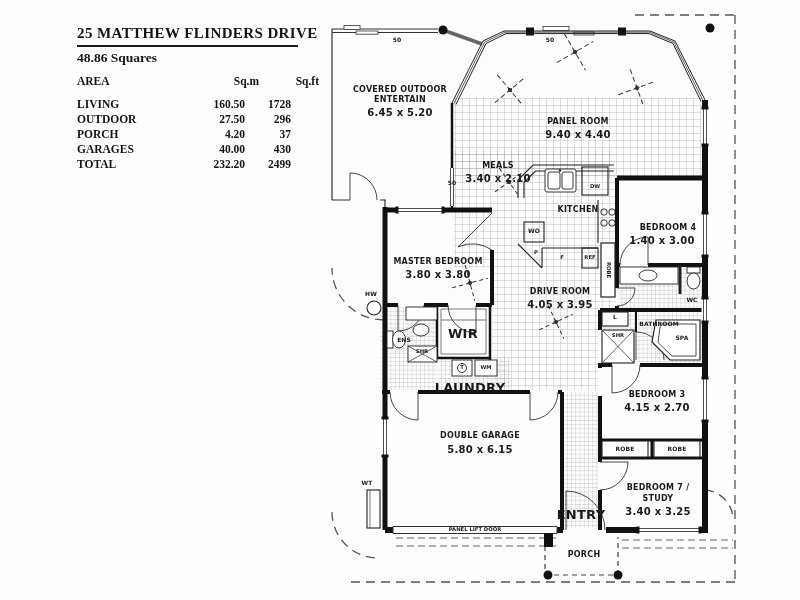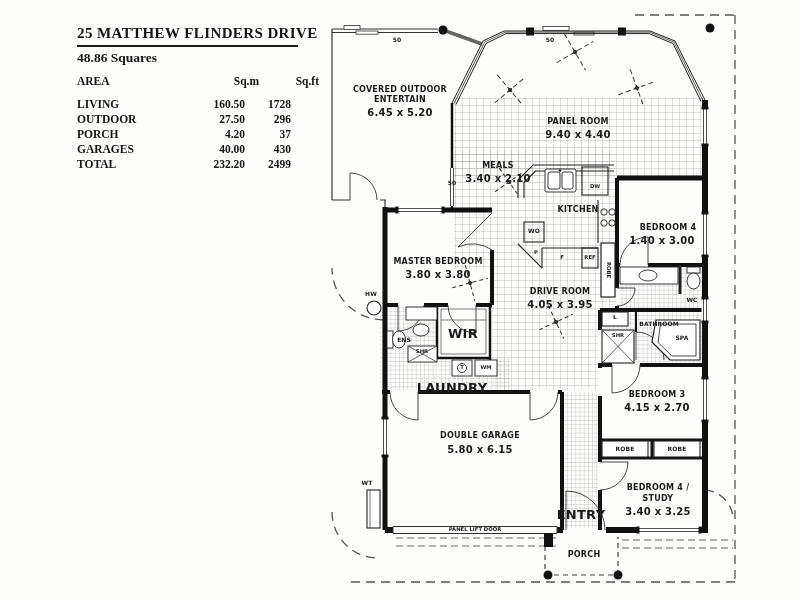--- a/index.html
+++ b/index.html
@@ -324,30 +324,30 @@
 
   <div class="lbl" style="left:438px;top:258px">MASTER BEDROOM</div>
   <div class="lbl dims" style="left:438px;top:269px">3.80 x 3.80</div>
 
   <div class="lbl" style="left:560px;top:288px">DRIVE ROOM</div>
   <div class="lbl dims" style="left:560px;top:299px">4.05 x 3.95</div>
 
   <div class="lbl" style="left:657px;top:391px">BEDROOM 3</div>
   <div class="lbl dims" style="left:657px;top:402px">4.15 x 2.70</div>
 
-  <div class="lbl" style="left:658px;top:484px">BEDROOM 4 /</div>
+  <div class="lbl" style="left:658px;top:484px">BEDROOM 7 /</div>
   <div class="lbl" style="left:658px;top:495px">STUDY</div>
   <div class="lbl dims" style="left:658px;top:506px">3.40 x 3.25</div>
 
   <div class="lbl" style="left:480px;top:432px">DOUBLE GARAGE</div>
   <div class="lbl dims" style="left:480px;top:444px">5.80 x 6.15</div>
 
   <div class="lbl md" style="left:581px;top:508px">ENTRY</div>
   <div class="lbl" style="left:584px;top:551px">PORCH</div>
-  <div class="lbl md" style="left:452px;top:381px">LAUNDRY</div>
+  <div class="lbl md" style="left:470px;top:381px">LAUNDRY</div>
 
   <div class="lbl md" style="left:463px;top:327px">WIR</div>
   <div class="lbl sm" style="left:404px;top:337px">ENS</div>
   <div class="lbl xs" style="left:422px;top:349px">SHR</div>
   <div class="lbl xs" style="left:618px;top:333px">SHR</div>
   <div class="lbl sm" style="left:615px;top:314px">L</div>
   <div class="lbl sm" style="left:659px;top:321px">BATHROOM</div>
   <div class="lbl sm" style="left:682px;top:335px">SPA</div>
   <div class="lbl sm" style="left:692px;top:297px">WC</div>
   <div class="lbl xs vert" style="left:608px;top:270px">ROBE</div>

